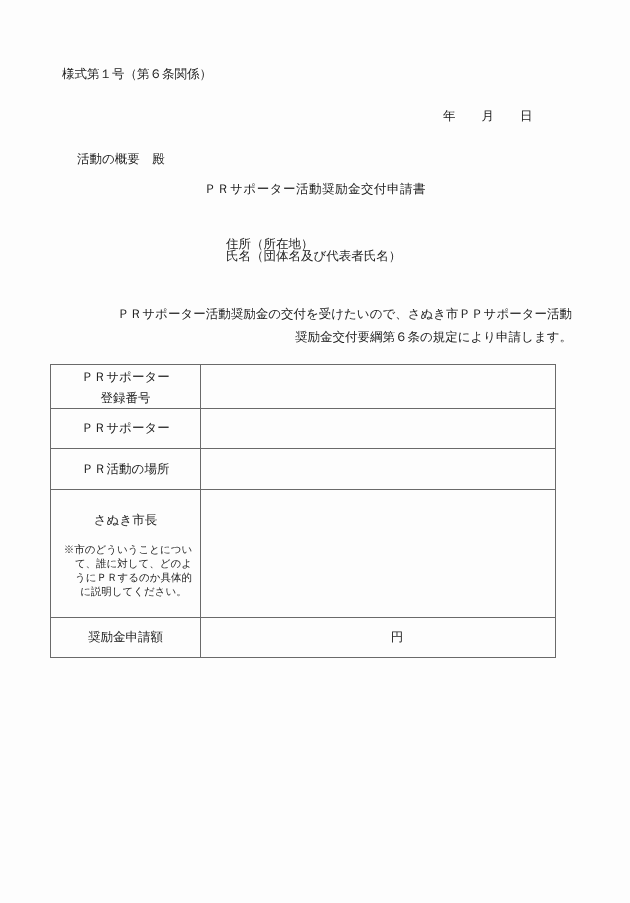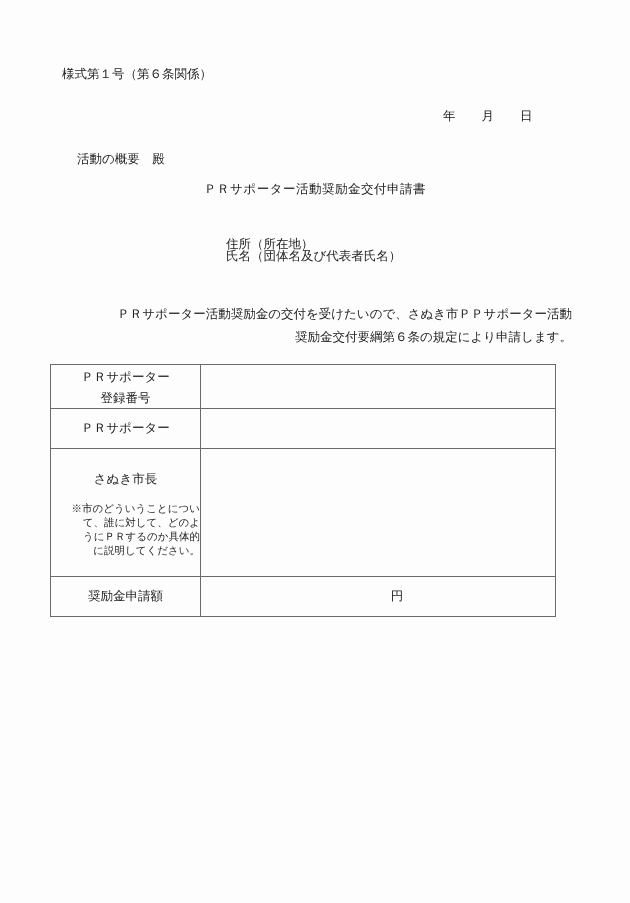--- a/index.html
+++ b/index.html
@@ -35,21 +35,21 @@
     table.form td {
       border: 1px solid #6a6a6a;
       padding: 0;
       vertical-align: middle;
     }
     td.label { width: 149px; text-align: center; font-size: 12.5px; }
     td.value { text-align: center; }
     .lbl-line { display: block; line-height: 21px; }
     .note {
       display: block;
-      text-align: right;
+      text-align: center;
       font-size: 10.5px;
       line-height: 14px;
       padding-left: 5px;
       margin-top: 12px;
     }
     .note .indent { display: block; padding-left: 11px; }
     .unit { position: relative; left: 19px; }
   </style>
 </head>
 <body>
@@ -78,20 +78,24 @@
     <td class="label">
       <span class="lbl-line">ＰＲサポーター</span>
       <span class="lbl-line">登録番号</span>
     </td>
     <td class="value"></td>
   </tr>
   <tr style="height:40px">
     <td class="label">ＰＲサポーター</td>
     <td class="value"></td>
   </tr>
+  <tr style="height:41px">
+    <td class="label">ＰＲ活動の場所</td>
+    <td class="value"></td>
+  </tr>
   <tr style="height:128px">
     <td class="label">
       <span class="lbl-line">さぬき市長</span>
       <span class="note">
         <span>※市のどういうことについ</span>
         <span class="indent">て、誰に対して、どのよ</span>
         <span class="indent">うにＰＲするのか具体的</span>
         <span class="indent">に説明してください。</span>
       </span>
     </td>

